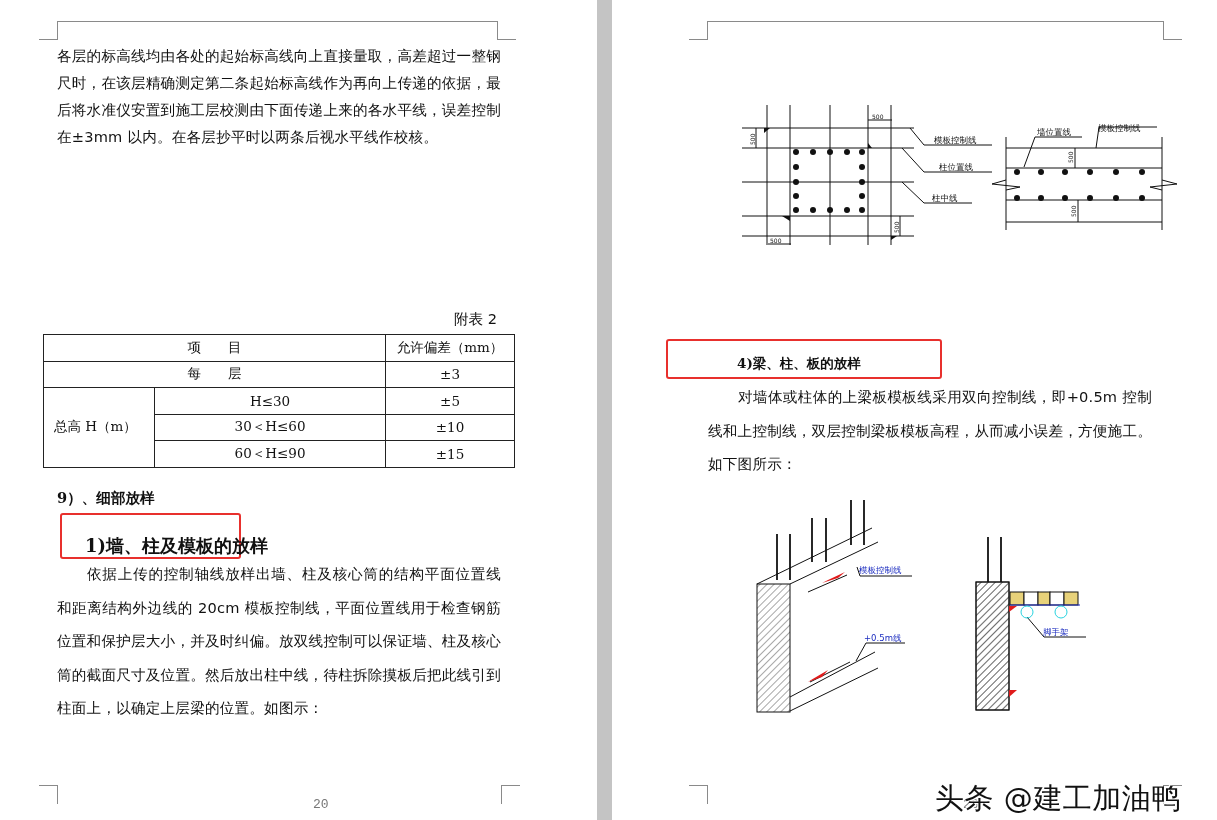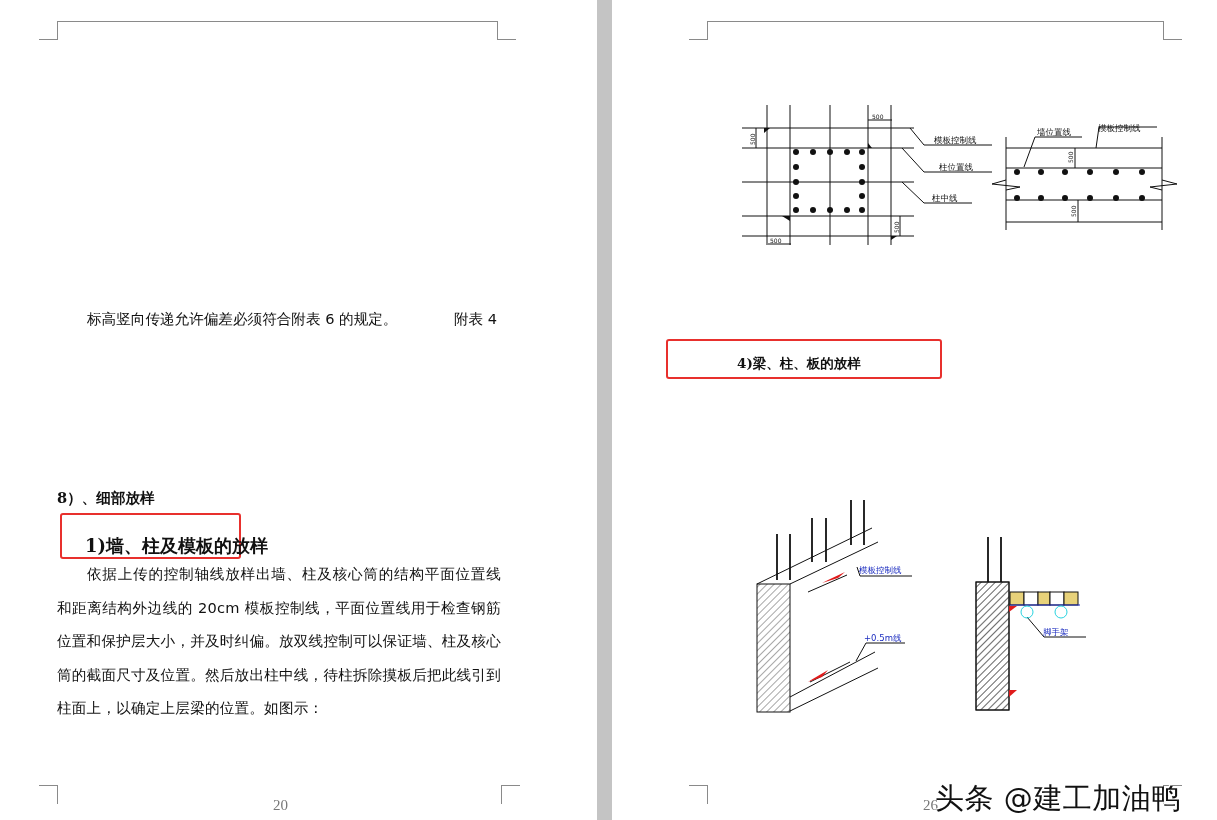--- a/index.html
+++ b/index.html
@@ -37,43 +37,68 @@
 
   table.dev {
     position:absolute; left:43px; top:334px; width:472px;
     border-collapse:collapse; font-size:13.5px;
     font-family:"DejaVu Serif","Liberation Serif",serif;
   }
   table.dev td { border:1px solid #222; text-align:center; height:25.5px; padding:0; }
   table.dev td.total { text-align:left; padding-left:10px; }
 
   .table-caption { position:absolute; font-size:14.6px; }
-  .pgnum { position:absolute; font-size:15px; color:#777; font-family:Liberation Serif, serif; }
+  .pgnum { position:absolute; font-size:13px; color:#777; font-family:Liberation Mono, monospace;margin-left:40px; }
   .watermark {
     position:absolute; left:935px; top:779px; font-size:29px; color:#111;
     letter-spacing:0.5px; text-shadow: 1px 1px 0 #fff, -1px -1px 0 #fff;
   }
   svg text { font-family:"DejaVu Sans","Liberation Sans",sans-serif; }
 </style>
 </head>
 <body>
 
 <div class="gap"></div>
 
 <div class="page left">
   <div class="corner c-tl" style="left:39px;top:21px;"></div>
   <div class="topline" style="left:57px;top:21px;width:440px;"></div>
   <div class="corner c-tr" style="left:497px;top:21px;"></div>
 
-
-  <div class="table-caption" style="left:87px;top:310px;">标高竖向传递允许偏差必须符合附表 6 的规定。</div>
-  <div class="table-caption" style="left:454px;top:310px;">附表 4</div>
-
-
-  <div class="heading" style="left:57px;top:489px;">8）、细部放样</div>
+  <p class="para" style="left:57px;top:42px;width:444px;">各层的标高线均由各处的起始标高线向上直接量取，高差超过一整钢尺时，在该层精确测定第二条起始标高线作为再向上传递的依据，最后将水准仪安置到施工层校测由下面传递上来的各水平线，误差控制在±3mm 以内。在各层抄平时以两条后视水平线作校核。</p>
+
+  <div class="table-caption" style="left:454px;top:310px;">附表 2</div>
+
+  <table class="dev">
+    <tbody>
+        <tr>
+      <td colspan="2" style="width:303px;">项　　目</td>
+      <td>允许偏差（mm）</td>
+    </tr>
+    <tr>
+      <td colspan="2">每　　层</td>
+      <td>±3</td>
+    </tr>
+    <tr>
+      <td rowspan="3" class="total" style="width:100px;">总高 H（m）</td>
+      <td>H≤30</td>
+      <td>±5</td>
+    </tr>
+    <tr>
+      <td>30＜H≤60</td>
+      <td>±10</td>
+    </tr>
+    <tr>
+      <td>60＜H≤90</td>
+      <td>±15</td>
+    </tr>
+  </tbody>
+    </table>
+
+  <div class="heading" style="left:57px;top:489px;">9）、细部放样</div>
 
   <div class="hl-box" style="left:60px;top:513px;width:177px;height:42px;"></div>
   <div class="subheading" style="left:85px;top:534px;">1)墙、柱及模板的放样</div>
 
   <p class="para indent" style="left:57px;top:557px;width:444px;line-height:33.5px;">依据上传的控制轴线放样出墙、柱及核心筒的结构平面位置线和距离结构外边线的 20cm 模板控制线，平面位置线用于检查钢筋位置和保护层大小，并及时纠偏。放双线控制可以保证墙、柱及核心筒的截面尺寸及位置。然后放出柱中线，待柱拆除摸板后把此线引到柱面上，以确定上层梁的位置。如图示：</p>
 
   <div class="corner c-bl" style="left:39px;top:785px;"></div>
   <div class="corner c-br" style="left:501px;top:785px;"></div>
   <div class="pgnum" style="left:273px;top:797px;">20</div>
 </div>
@@ -175,20 +200,21 @@
     </g>
     <g font-size="8.5" fill="#111">
       <text x="1035" y="135">墙位置线</text>
       <text x="1096" y="131">模板控制线</text>
     </g>
   </svg>
 
   <div class="hl-box" style="left:54px;top:339px;width:272px;height:36px;"></div>
   <div class="subheading" style="left:125px;top:355px;font-size:13.5px;">4)梁、柱、板的放样</div>
 
+  <p class="para indent" style="left:96px;top:380px;width:444px;">对墙体或柱体的上梁板模板线采用双向控制线，即+0.5m 控制线和上控制线，双层控制梁板模板高程，从而减小误差，方便施工。如下图所示：</p>
 
   <svg style="position:absolute;left:128px;top:490px;" width="200" height="230" viewBox="740 490 200 230">
     <defs>
       <pattern id="hatch" width="5" height="5" patternUnits="userSpaceOnUse" patternTransform="rotate(45)">
         <line x1="0" y1="0" x2="0" y2="5" stroke="#222" stroke-width="0.8"></line>
       </pattern>
     </defs>
     <rect x="757" y="584" width="33" height="128" fill="url(#hatch)" stroke="#111" stroke-width="1"></rect>
     <g stroke="#111" stroke-width="1.8">
       <line x1="777" y1="534" x2="777" y2="580"></line>

